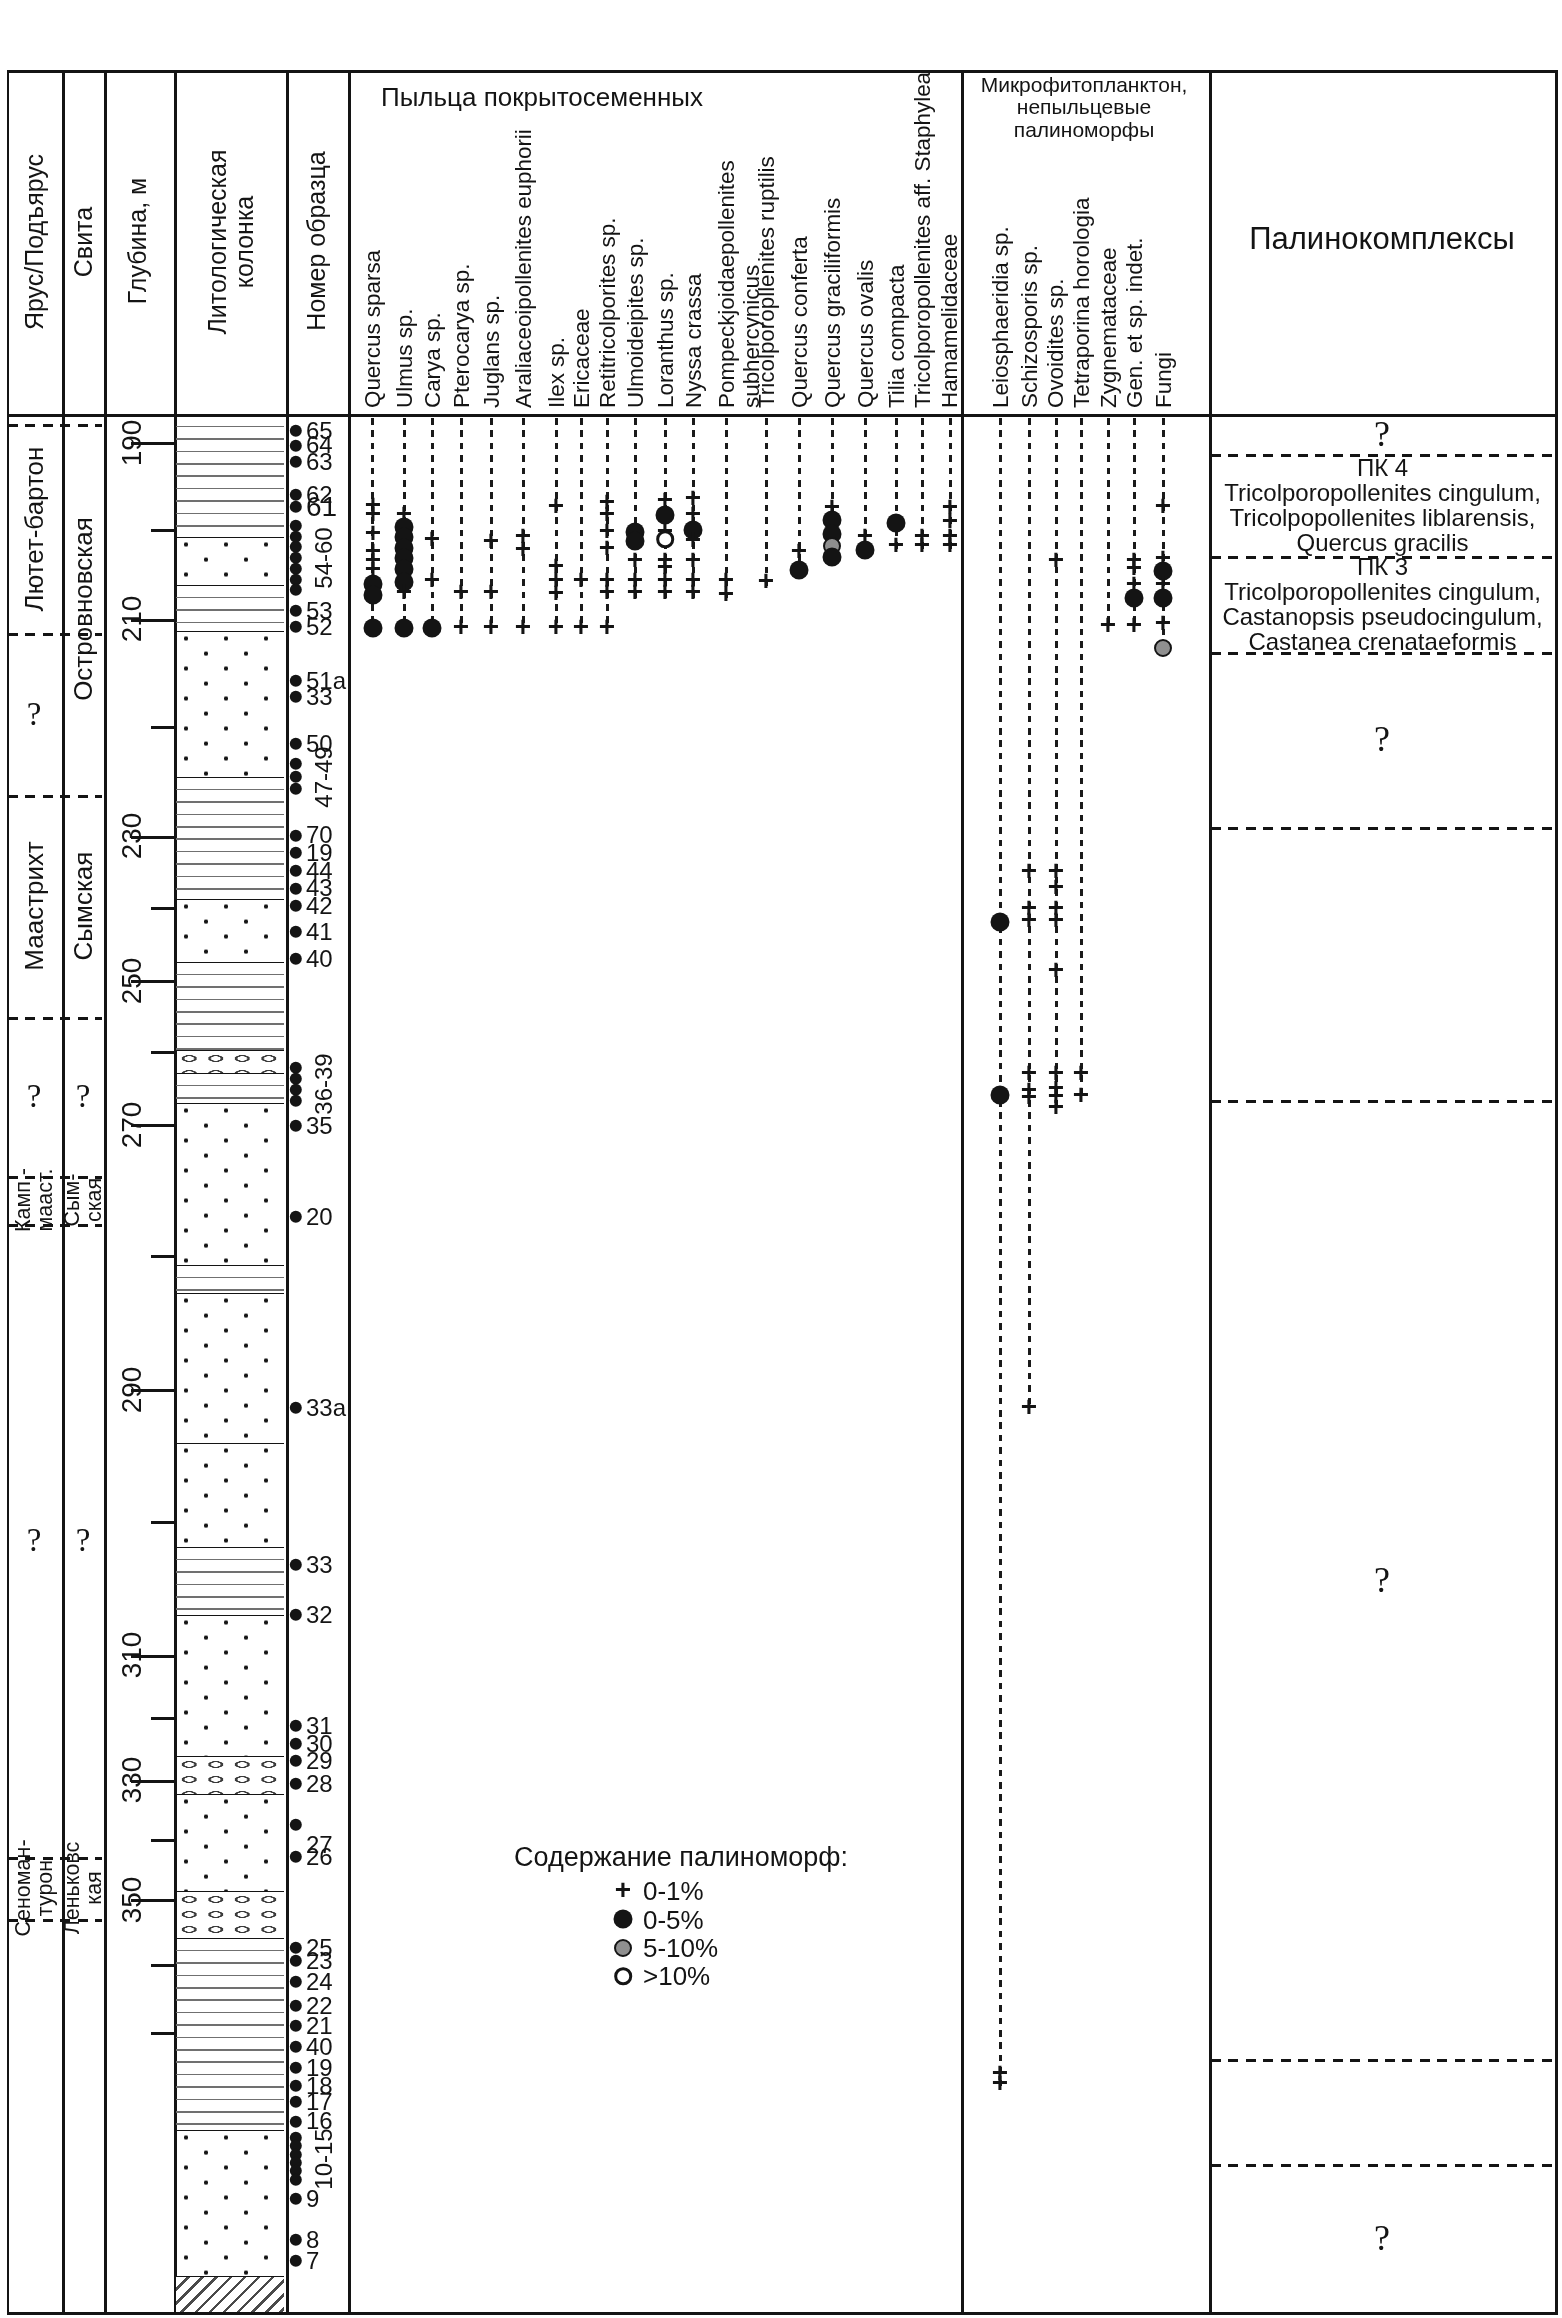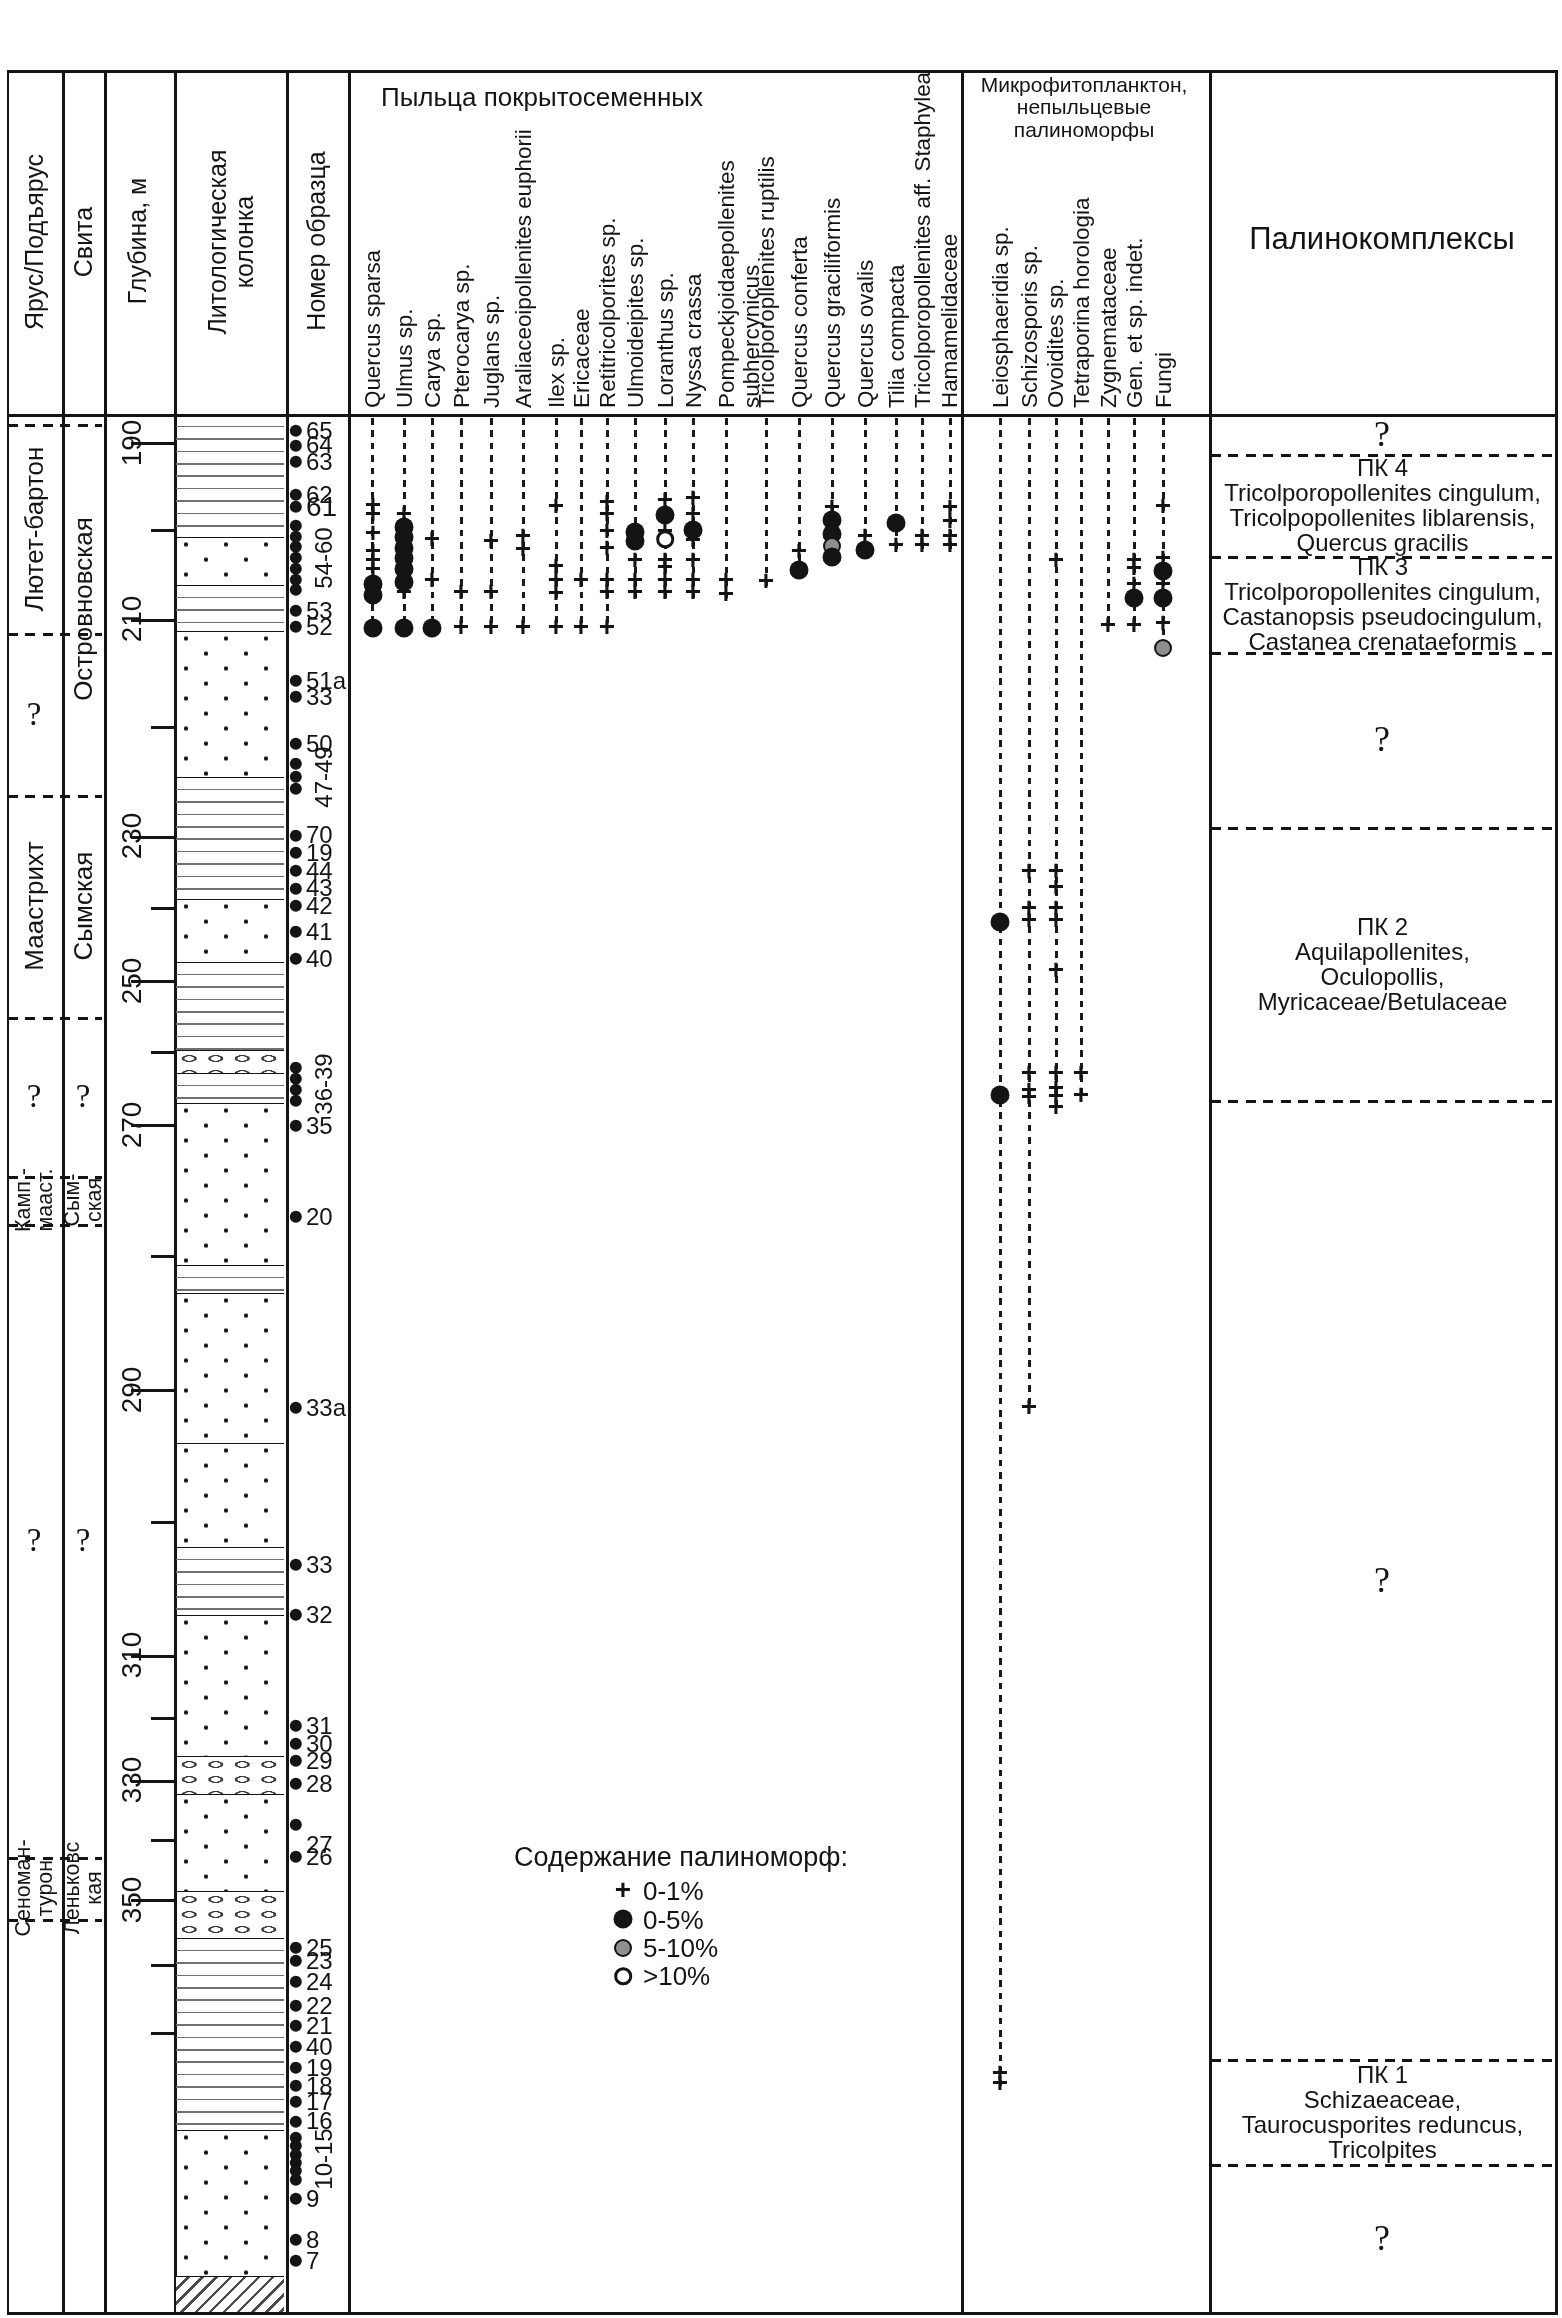--- a/index.html
+++ b/index.html
@@ -520,35 +520,23 @@
     <div class="dash" style="left: 1211px; top: 556px; width: 343px;"></div>
     <div class="blk" style="left: 1211px; width: 343px; top: 554px; font-size: 24px; line-height: 25px;">
       <div>ПК 3</div>
       <div>Tricolporopollenites cingulum,</div>
       <div>Castanopsis pseudocingulum,</div>
       <div>Castanea crenataeformis</div>
     </div>
     <div class="dash" style="left: 1211px; top: 652px; width: 343px;"></div>
     <div class="hc qm" style="left: 1382px; top: 739px;">?</div>
     <div class="dash" style="left: 1211px; top: 827px; width: 343px;"></div>
-    <div class="blk" style="left: 1211px; width: 343px; top: 914px; font-size: 24px; line-height: 25px;">
-      <div>ПК 2</div>
-      <div>Aquilapollenites,</div>
-      <div>Oculopollis,</div>
-      <div>Myricaceae/Betulaceae</div>
-    </div>
     <div class="dash" style="left: 1211px; top: 1100px; width: 343px;"></div>
     <div class="hc qm" style="left: 1382px; top: 1580px;">?</div>
     <div class="dash" style="left: 1211px; top: 2059px; width: 343px;"></div>
-    <div class="blk" style="left: 1211px; width: 343px; top: 2062px; font-size: 24px; line-height: 25px;">
-      <div>ПК 1</div>
-      <div>Schizaeaceae,</div>
-      <div>Taurocusporites reduncus,</div>
-      <div>Tricolpites</div>
-    </div>
     <div class="dash" style="left: 1211px; top: 2164px; width: 343px;"></div>
     <div class="hc qm" style="left: 1382px; top: 2238px;">?</div>
     <div class="mk mkplus" style="left: 623px; top: 1891px;">+</div>
     <div class="abs" style="left: 643px; top: 1876px; font-size: 26px; line-height: 30px;">0-1%</div>
     <div class="mk dotb" style="left: 623px; top: 1919px;"></div>
     <div class="abs" style="left: 643px; top: 1905px; font-size: 26px; line-height: 30px;">0-5%</div>
     <div class="mk dotg" style="left: 623px; top: 1948px;"></div>
     <div class="abs" style="left: 643px; top: 1933px; font-size: 26px; line-height: 30px;">5-10%</div>
     <div class="mk doto" style="left: 623px; top: 1976px;"></div>
     <div class="abs" style="left: 643px; top: 1961px; font-size: 26px; line-height: 30px;">&gt;10%</div>

